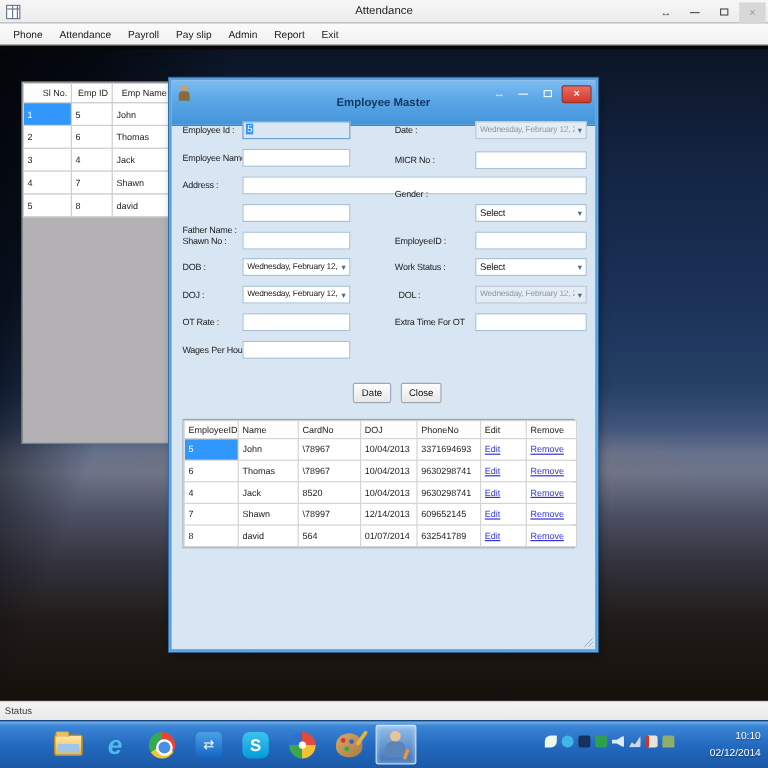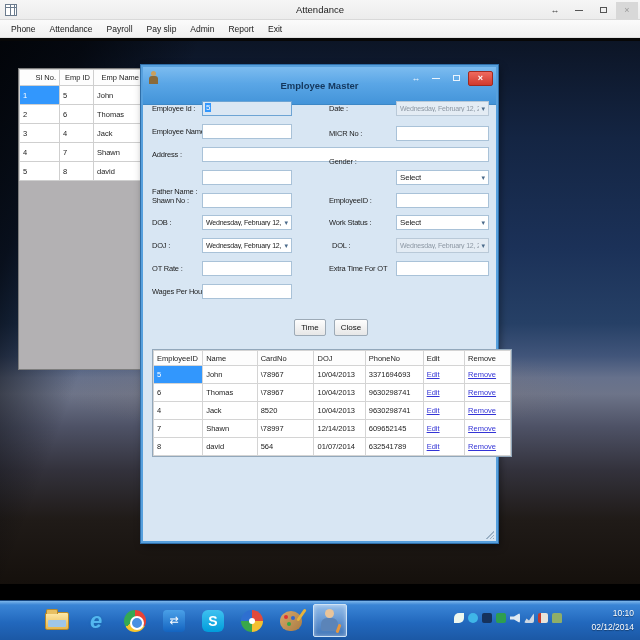--- a/index.html
+++ b/index.html
@@ -72,21 +72,21 @@
   .combo { position:absolute; height:15px; background:#fff; border:1px solid #a9c2d8; font-size:7px;
     display:flex; align-items:center; justify-content:space-between; padding:0 3px; color:#222; white-space:nowrap; }
   .combo .arrow { font-size:7px; color:#4a6a8a; margin-left:2px; }
   .combo.disabled { background:#e4ecf4; color:#8d98a4; border-color:#b9c9d8; }
   .combo .ctext { overflow:hidden; letter-spacing:-0.2px; }
 
   .dlg-btn { position:absolute; height:17px; background:linear-gradient(180deg,#fdfdfd,#e7e7e7);
     border:1px solid #9daab6; border-radius:2px; font-size:8px; color:#111; font-family:"Liberation Sans",sans-serif;
     display:flex; align-items:center; justify-content:center; }
 
-  .dgrid { position:absolute; left:9px; top:260px; width:360px; background:#fff; border:1px solid #93a8bb; font-size:7.5px; }
+  .dgrid { position:absolute; left:9px; top:260px; width:327px; background:#fff; border:1px solid #93a8bb; font-size:7.5px; }
   .dgrid table { border-collapse:collapse; width:100%; table-layout:fixed; }
   .dgrid th { background:#fdfdfd; border:1px solid #d4d4d4; font-weight:normal; text-align:left;
     height:15px; padding:0 3px; font-size:7.5px; color:#222; }
   .dgrid td { background:#fff; border:1px solid #d4d4d4; height:18px; padding:0 3px; color:#222; white-space:nowrap; overflow:hidden; }
   .dgrid td.selcell { background:#3297fd; color:#fff; }
   .dgrid a { color:#3434d6; text-decoration:underline; font-size:7.5px; }
 
   .resize-grip { position:absolute; right:2px; bottom:2px; width:8px; height:8px;
     background:linear-gradient(135deg, transparent 50%, #9ab0c4 50%, #9ab0c4 57%, transparent 57%, transparent 71%, #9ab0c4 71%, #9ab0c4 78%, transparent 78%, transparent 92%, #9ab0c4 92%); }
 
@@ -282,21 +282,21 @@
 
         <span class="flabel" style="left:9px; top:175px;text-align:right;">OT Rate :</span>
         <input class="tbx" style="left: 59px; top: 172px; width: 90px;" value="">
 
         <span class="flabel" style="left:186px; top:175px;">Extra Time For OT</span>
         <input class="tbx" style="left: 253px; top: 172px; width: 93px;" value="">
 
         <span class="flabel" style="left:9px; top:198px;">Wages Per Hour :</span>
         <input class="tbx" style="left: 59px; top: 195px; width: 90px;" value="">
 
-        <button class="dlg-btn" style="left:151px; top:230px; width:32px;">Time</button>
+        <button class="dlg-btn" style="left:151px; top:230px; width:32px;">Date</button>
         <button class="dlg-btn" style="left:191px; top:230px; width:34px;">Close</button>
 
         <div class="dgrid">
           <table>
             <colgroup>
                 <col style="width:45px">
                 <col style="width:50px">
                 <col style="width:52px">
                 <col style="width:47px">
                 <col style="width:53px">
@@ -360,20 +360,23 @@
             </tr>
           </tbody>
             </table>
         </div>
 
         <span class="resize-grip"></span>
       </div>
     </div>
   </div>
 
+  <div class="statusbar">
+    <span>Status</span>
+  </div>
 
   <div class="taskbar">
     <div class="task-apps">
       <div class="task-btn">
           <span class="ticon">
             <span class="ico-folder"></span>
           </span>
         </div>
       <div class="task-btn">
           <span class="ticon ico-ie">e</span>

